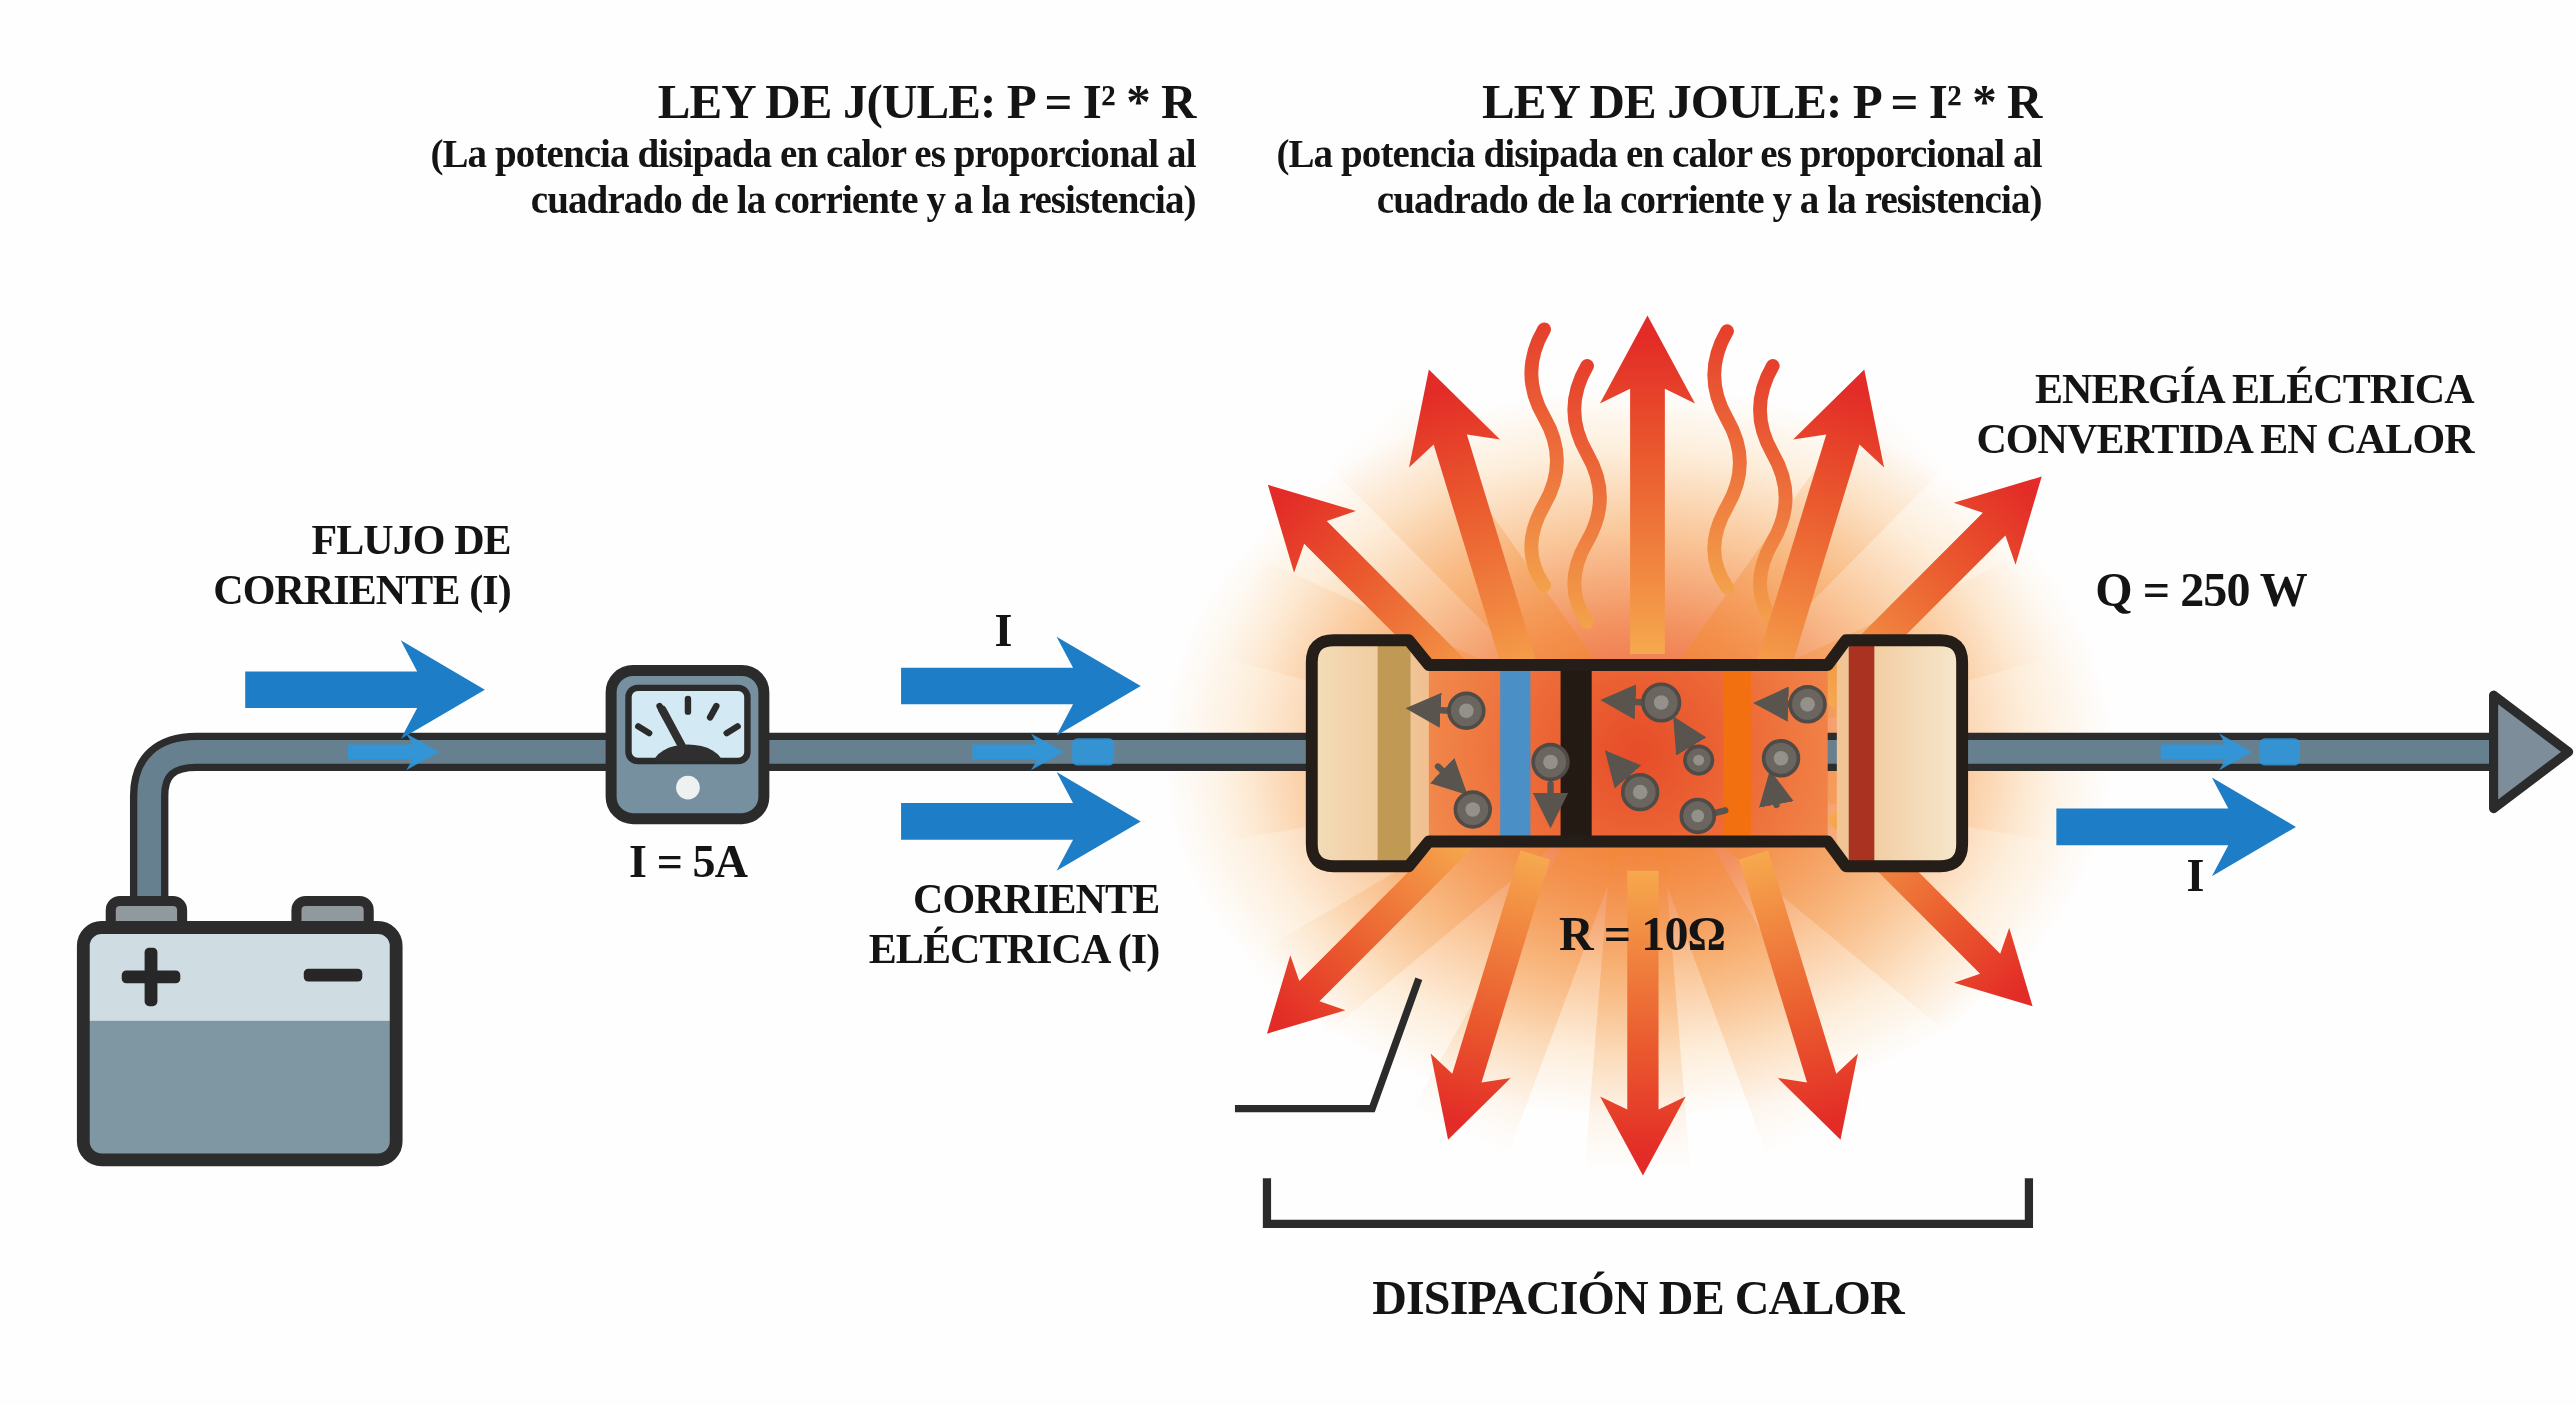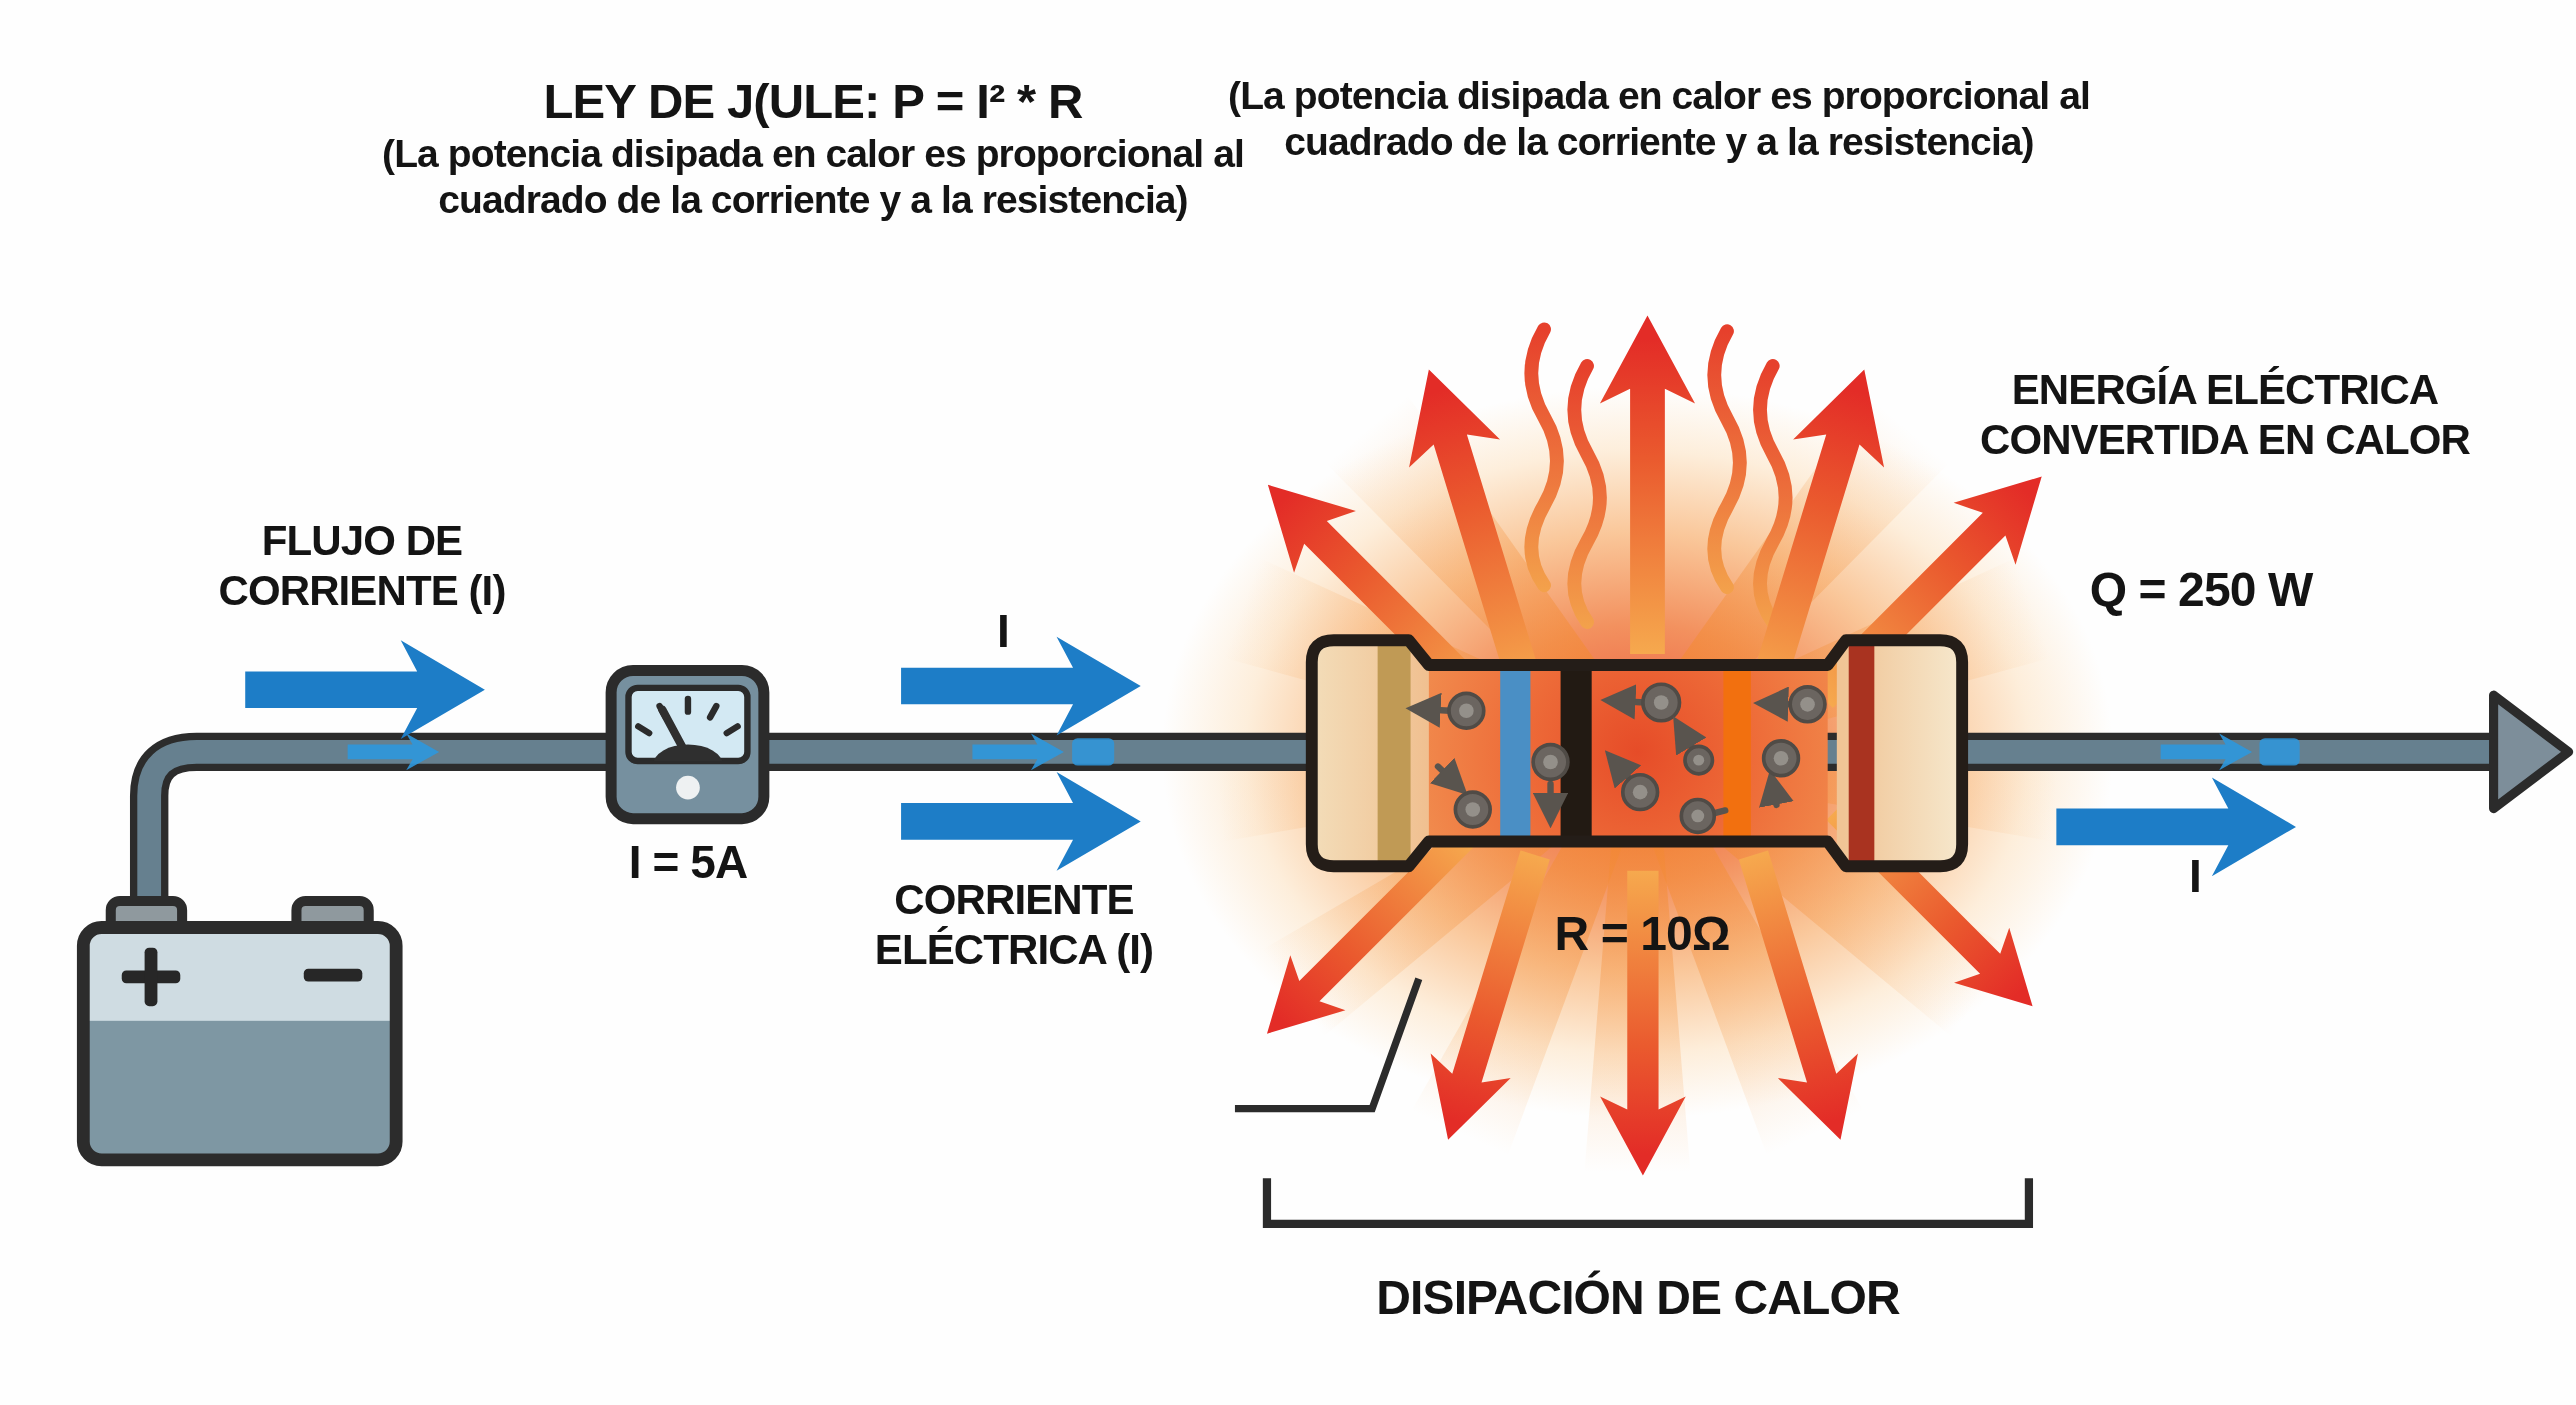--- a/index.html
+++ b/index.html
@@ -5,22 +5,22 @@
   html,body{margin:0;padding:0;}
   body{width:2576px;height:1405px;position:relative;background:#fefefe;overflow:hidden;
        font-family:"Liberation Sans",sans-serif;}
   .stage{position:absolute;inset:0;}
   .glow{position:absolute;left:1043px;top:295px;width:1189px;height:915px;
         background:radial-gradient(ellipse 50% 50% at 50% 50%,
           rgba(232,62,30,0.88) 0%, rgba(240,118,55,0.80) 28%,
           rgba(247,165,92,0.62) 48%, rgba(252,212,162,0.38) 66%,
           rgba(255,255,255,0) 80%);}
   svg{position:absolute;left:0;top:0;}
-  .lbl{position:absolute;transform:translateX(-50%);text-align:center;color:#141414;
-       font-weight:700;letter-spacing:-0.9px;white-space:nowrap;line-height:1.18;}
+  .lbl{position:absolute;transform:translateX(-50%);text-align:right;color:#141414;
+       font-weight:700;letter-spacing:-0.9px;white-space:nowrap;line-height:1.18;font-family:Liberation Serif, serif;}
   .t-head{font-size:49px;}
   .t-sub{font-size:39px;font-weight:600;}
   .s46{font-size:42px;}
   .s42{font-size:39px;}
   .s50{font-size:46px;}
   .s52{font-size:48px;}
 </style>
 </head>
 <body>
 
@@ -237,20 +237,21 @@
     </g>
   </svg>
 
   <div class="lbl t-head" style="left:813px;top:73px;">
     <div>LEY DE J(ULE: P = I² * R</div>
     <div class="t-sub">(La potencia disipada en calor es proporcional al</div>
     <div class="t-sub">cuadrado de la corriente y a la resistencia)</div>
   </div>
 
   <div class="lbl t-head" style="left:1659px;top:73px;">
+    <div>LEY DE JOULE: P = I² * R</div>
     <div class="t-sub">(La potencia disipada en calor es proporcional al</div>
     <div class="t-sub">cuadrado de la corriente y a la resistencia)</div>
   </div>
 
 
   <div class="lbl" style="left:2225px;top:365px;">
     <div class="s46">ENERGÍA ELÉCTRICA</div>
     <div class="s46">CONVERTIDA EN CALOR</div>
   </div>
 

